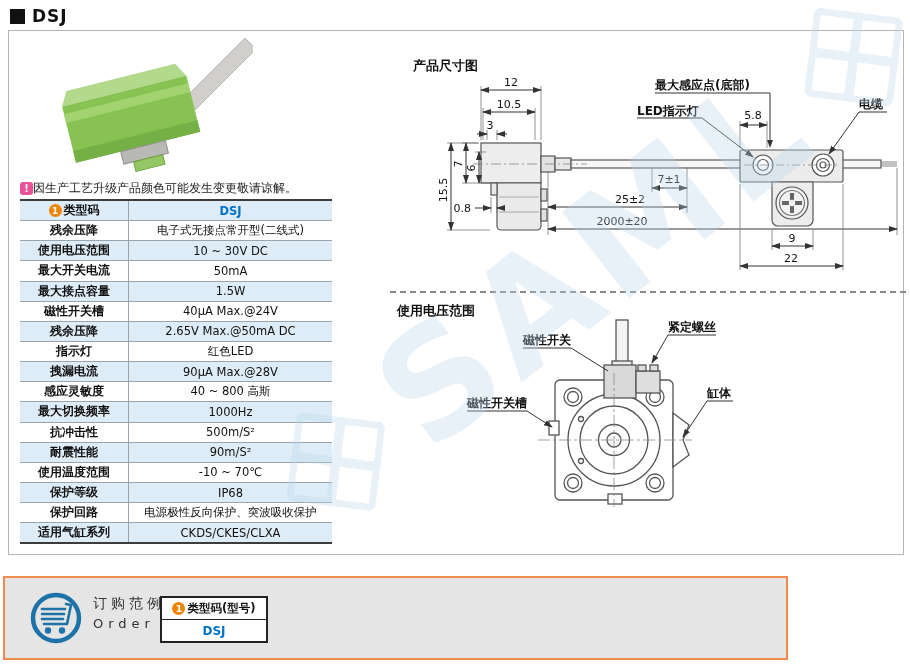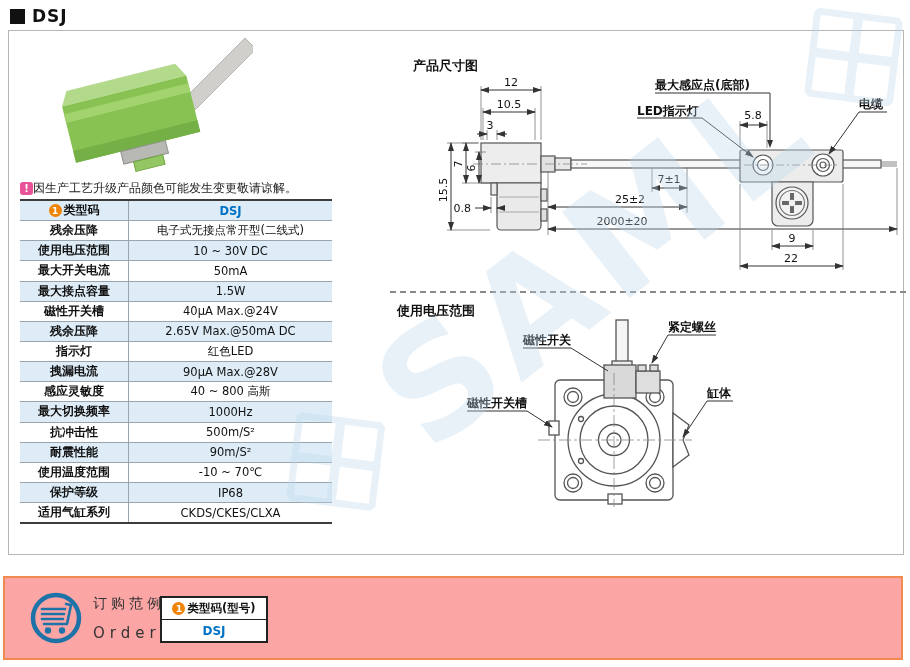--- a/index.html
+++ b/index.html
@@ -41,26 +41,26 @@
   #inssvg{left:440px;top:315px;}
   svg text{font-family:"DejaVu Sans","Liberation Sans",sans-serif;}
   text.dim{font-size:11px;fill:#111;}
   text.lbl{font-size:12px;font-weight:bold;fill:#111;}
   
   .watermark{position:absolute;left:235px;top:430px;z-index:3;pointer-events:none;
              transform:rotate(-38deg);transform-origin:0 0;display:flex;align-items:center;gap:18px;
              font-size:150px;font-weight:bold;letter-spacing:8px;white-space:nowrap;
              color:var(--wm,#BBD7EC);opacity:.33;}
   
-  .orderbox{position:absolute;left:3px;top:576px;width:900px;height:84px;
-            border:2px solid var(--orderbd,#F08A4E);background:#fca5a5;z-index:2;box-sizing:border-box;}
+  .orderbox{position:absolute;left:3px;top:576px;width:785px;height:84px;
+            border:2px solid var(--orderbd,#F08A4E);background:#e5e5e5;z-index:2;box-sizing:border-box;}
   .cart{position:absolute;left:24px;top:13px;width:54px;height:54px;}
   .order-labels{position:absolute;left:88px;top:17px;}
   .order-cn{font-size:14px;letter-spacing:4px;color:#333;}
-  .order-en{font-size:15px;letter-spacing:5px;color:#333;margin-top:11px;}
+  .order-en{font-size:13px;letter-spacing:5px;color:#333;margin-top:3px;}
   .order-table{position:absolute;left:155px;top:18px;width:104px;border:2px solid #222;background:#fff;}
   .ot-header{height:21px;display:flex;align-items:center;justify-content:center;
              font-size:11.5px;font-weight:bold;color:#111;border-bottom:1px solid #222;}
   .ot-value{height:21px;display:flex;align-items:center;justify-content:center;font-size:12px;}
 </style>
 </head>
 <body>
 
 <div class="page">
 
@@ -141,20 +141,24 @@
         <div class="spec-label">耐震性能</div>
         <div class="spec-value">90m/S²</div>
       </div>
       <div class="spec-row">
         <div class="spec-label">使用温度范围</div>
         <div class="spec-value">-10 ~ 70℃</div>
       </div>
       <div class="spec-row">
         <div class="spec-label">保护等级</div>
         <div class="spec-value">IP68</div>
+      </div>
+      <div class="spec-row">
+        <div class="spec-label">保护回路</div>
+        <div class="spec-value">电源极性反向保护、突波吸收保护</div>
       </div>
       <div class="spec-row">
         <div class="spec-label">适用气缸系列</div>
         <div class="spec-value">CKDS/CKES/CLXA</div>
       </div>
     </div>
 
   <div class="figtitle" id="dimtitle">产品尺寸图</div>
   <svg class="figsvg" id="dimsvg" width="472" height="222" viewBox="0 0 472 222">
     <defs>

